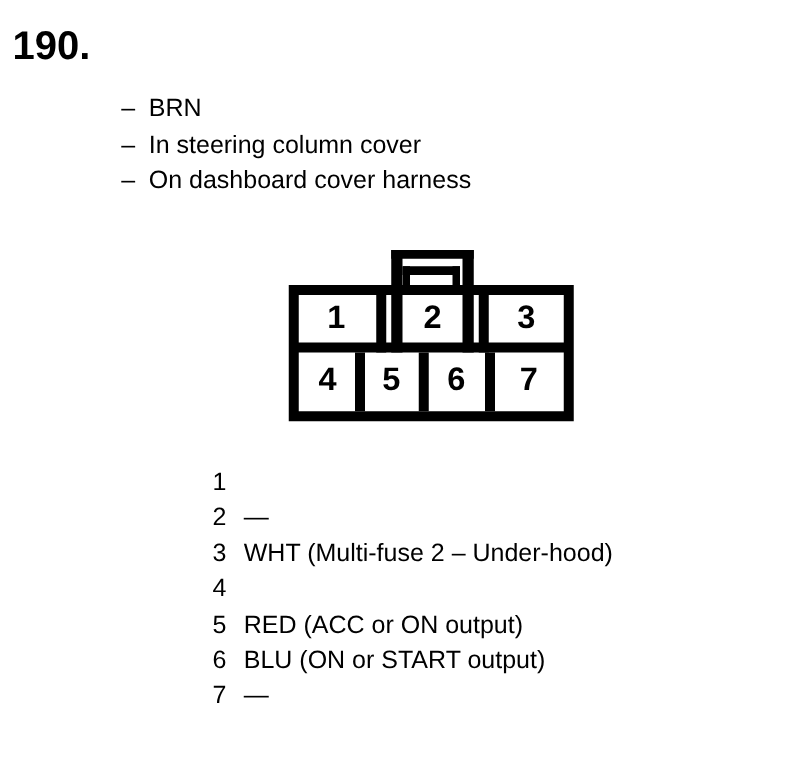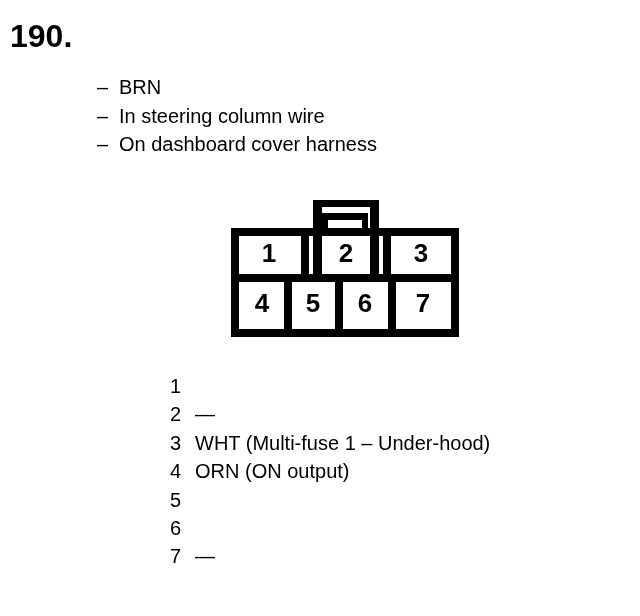--- a/index.html
+++ b/index.html
@@ -67,21 +67,21 @@
     <span class="title-num">190.</span>
   </div>
 
   <div class="bullets">
     <div class="bullet">
       <span class="dash">–</span>
       <span>BRN</span>
     </div>
     <div class="bullet">
       <span class="dash">–</span>
-      <span>In steering column wire</span>
+      <span>In steering column cover</span>
     </div>
     <div class="bullet">
       <span class="dash">–</span>
       <span>On dashboard cover harness</span>
     </div>
   </div>
 
   <div class="connector">
     <div class="tab-outer"></div>
     <div class="tab-inner"></div>
@@ -110,31 +110,32 @@
   <div class="pinout">
     <div class="pin-row">
       <span class="pin-num">1</span>
     </div>
     <div class="pin-row">
       <span class="pin-num">2</span>
       <span class="pin-desc">—</span>
     </div>
     <div class="pin-row">
       <span class="pin-num">3</span>
-      <span class="pin-desc">WHT (Multi-fuse 1 – Under-hood)</span>
+      <span class="pin-desc">WHT (Multi-fuse 2 – Under-hood)</span>
     </div>
     <div class="pin-row">
       <span class="pin-num">4</span>
-      <span class="pin-desc">ORN (ON output)</span>
     </div>
     <div class="pin-row">
       <span class="pin-num">5</span>
+      <span class="pin-desc">RED (ACC or ON output)</span>
     </div>
     <div class="pin-row">
       <span class="pin-num">6</span>
+      <span class="pin-desc">BLU (ON or START output)</span>
     </div>
     <div class="pin-row">
       <span class="pin-num">7</span>
       <span class="pin-desc">—</span>
     </div>
   </div>
 
 </div>
 
 </body></html>

